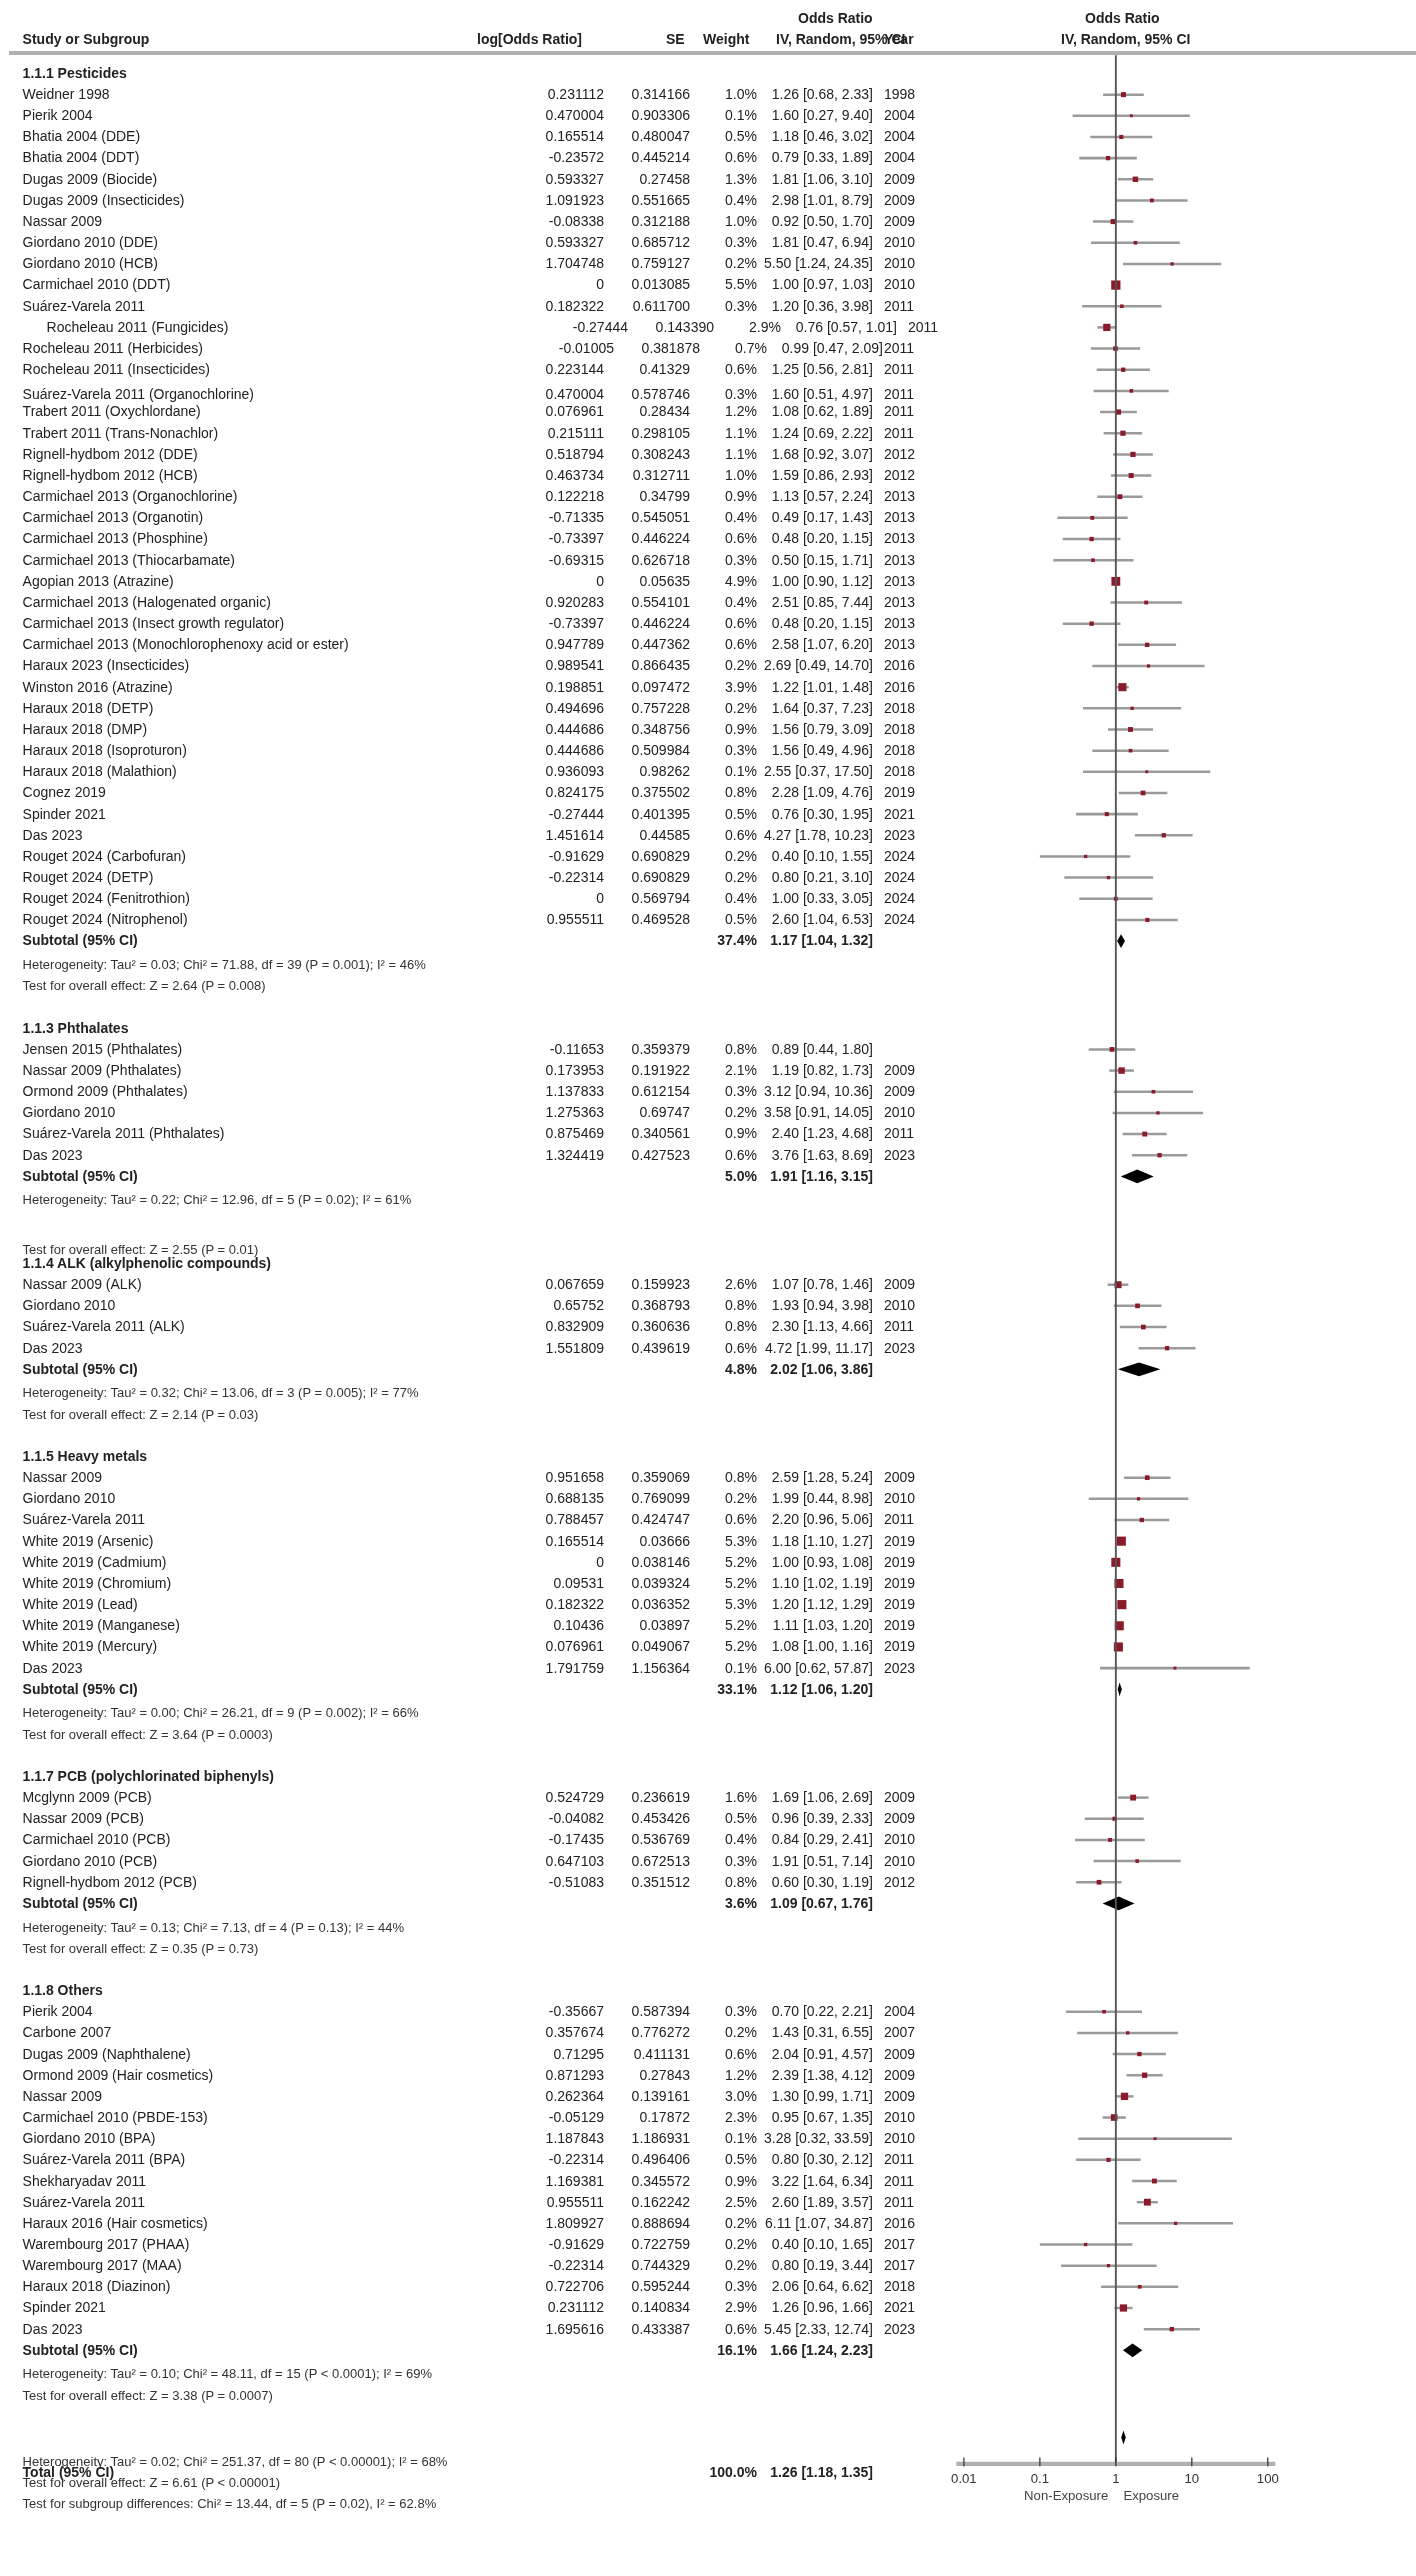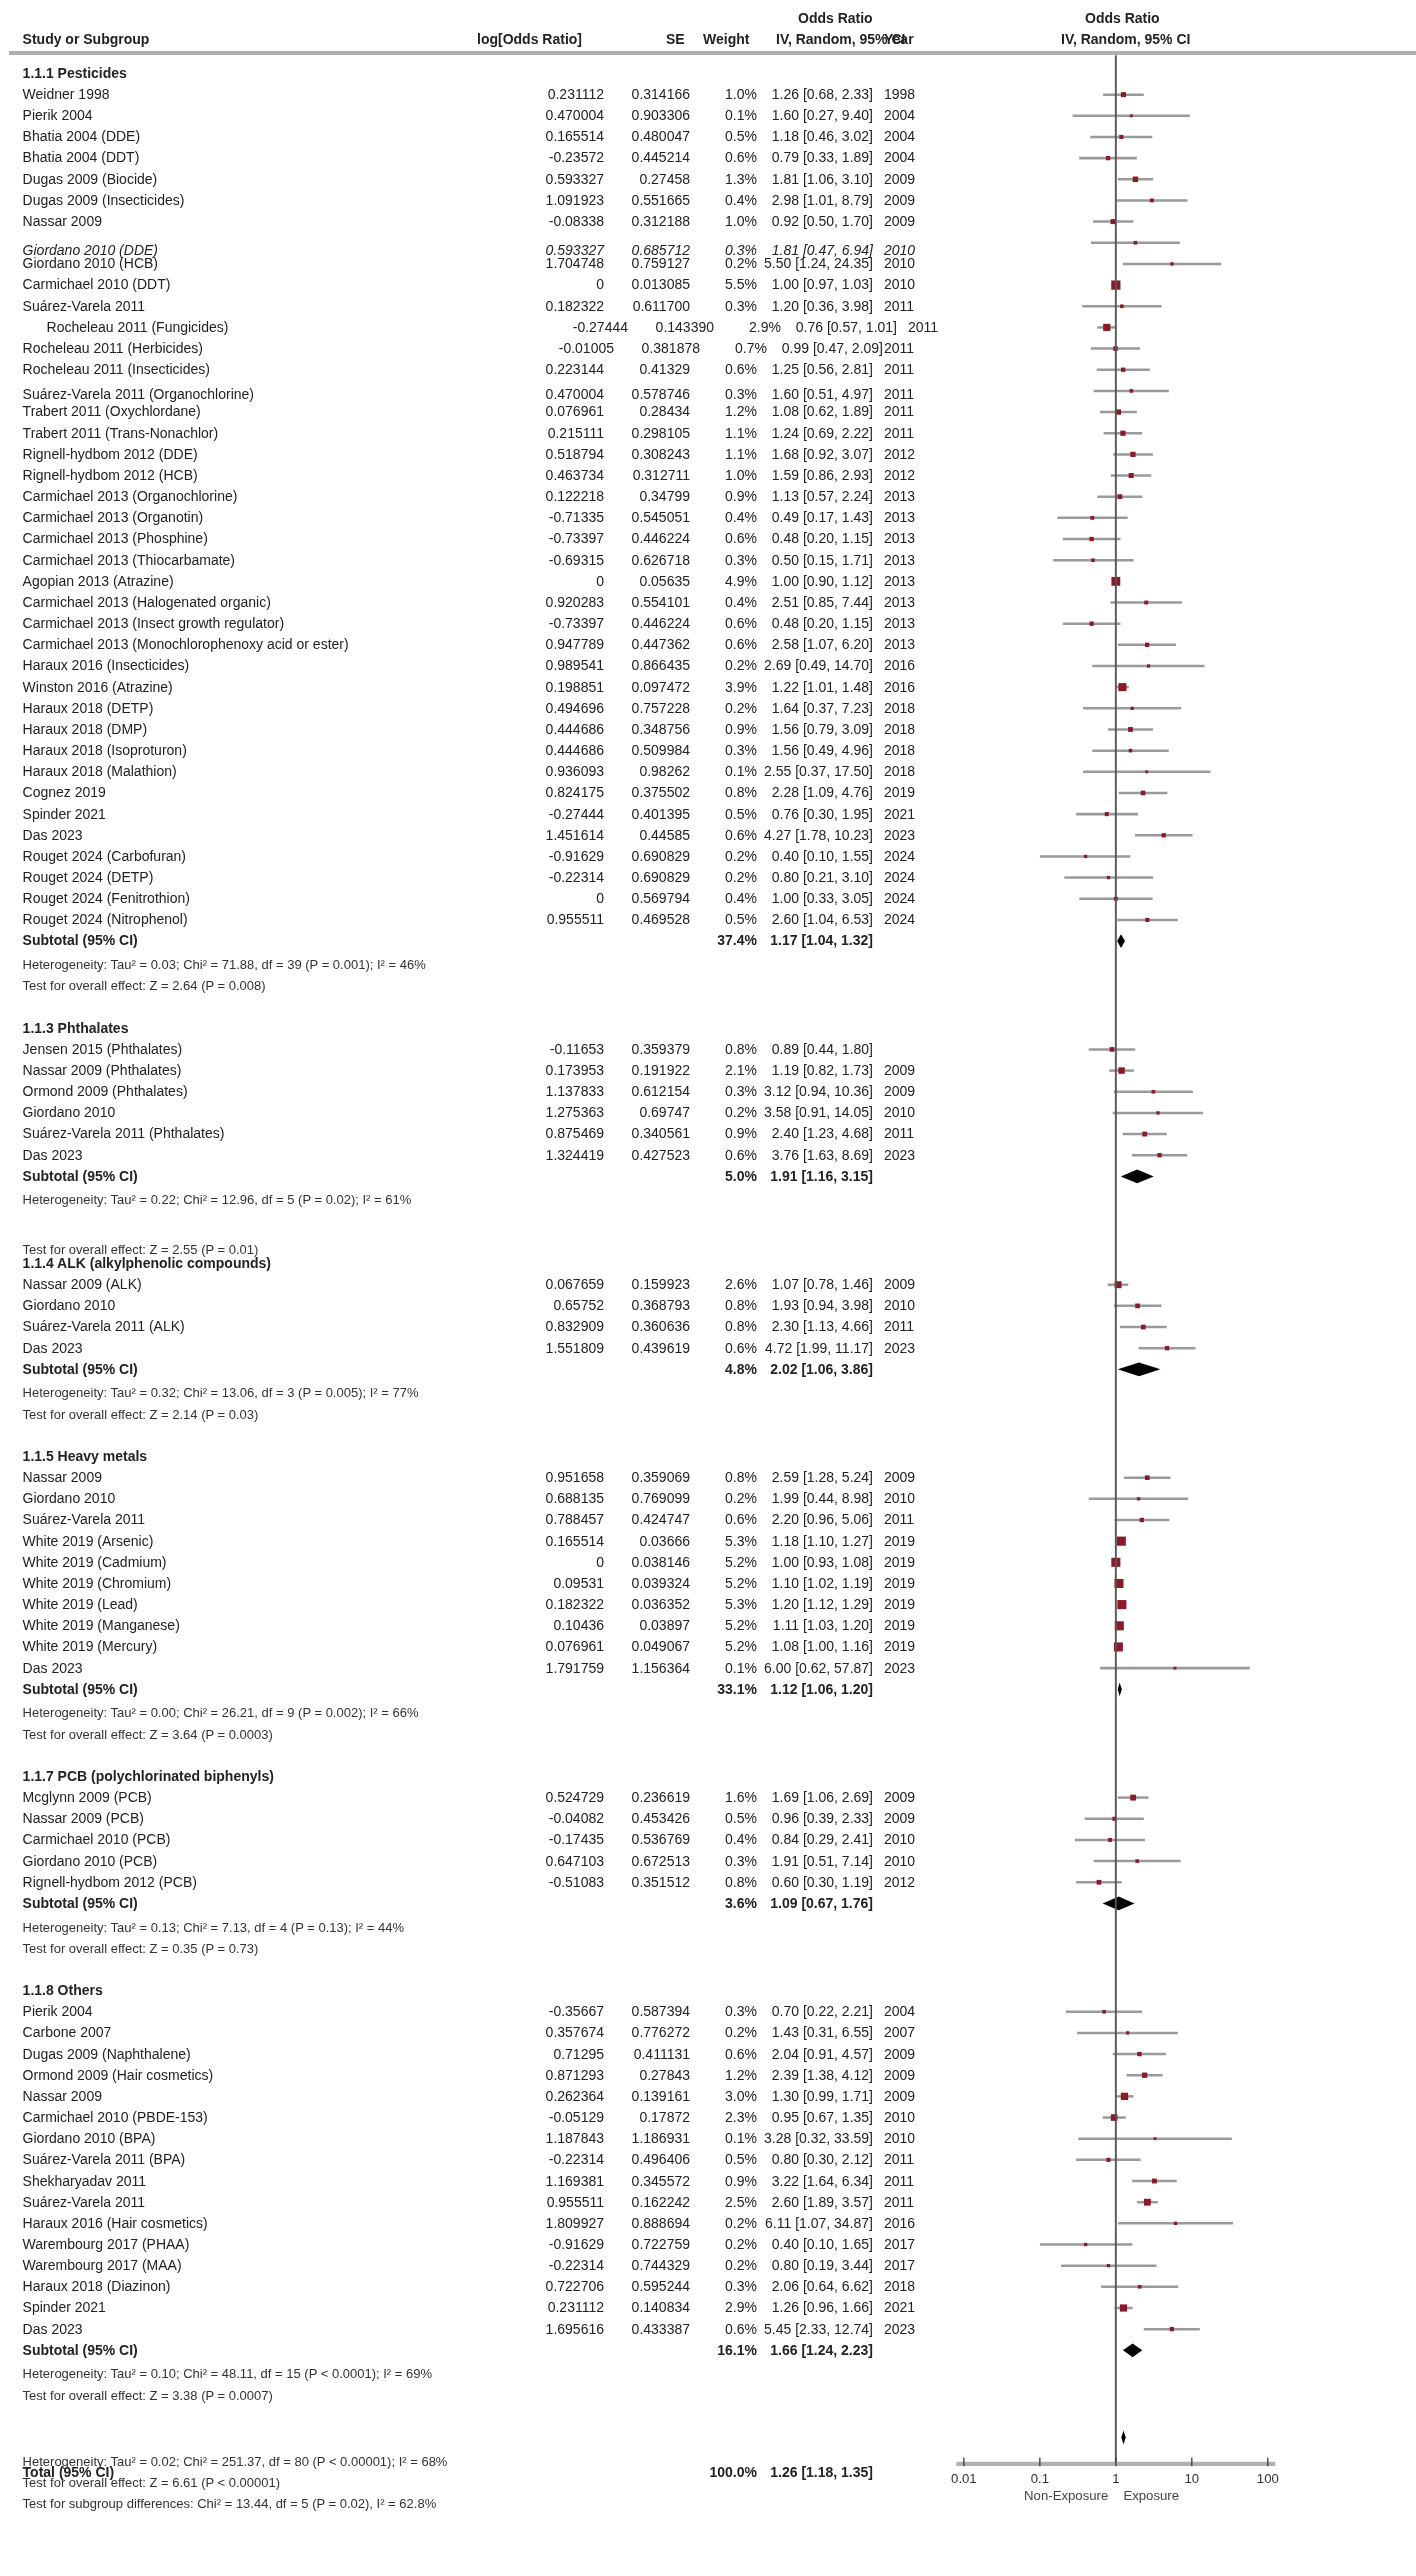--- a/index.html
+++ b/index.html
@@ -89,21 +89,21 @@
         <span class="c-yr">2009</span>
       </div>
       <div class="row" style="top: 211px;">
         <span class="c-study">Nassar 2009</span>
         <span class="c-log">-0.08338</span>
         <span class="c-se">0.312188</span>
         <span class="c-w">1.0%</span>
         <span class="c-ci">0.92 [0.50, 1.70]</span>
         <span class="c-yr">2009</span>
       </div>
-      <div class="row" style="top: 240px; font-style: italic;">
+      <div class="row" style="top: 232px;">
         <span class="c-study">Giordano 2010 (DDE)</span>
         <span class="c-log">0.593327</span>
         <span class="c-se">0.685712</span>
         <span class="c-w">0.3%</span>
         <span class="c-ci">1.81 [0.47, 6.94]</span>
         <span class="c-yr">2010</span>
       </div>
       <div class="row" style="top: 253px;">
         <span class="c-study">Giordano 2010 (HCB)</span>
         <span class="c-log">1.704748</span>
@@ -250,21 +250,21 @@
       </div>
       <div class="row" style="top: 634px;">
         <span class="c-study">Carmichael 2013 (Monochlorophenoxy acid or ester)</span>
         <span class="c-log">0.947789</span>
         <span class="c-se">0.447362</span>
         <span class="c-w">0.6%</span>
         <span class="c-ci">2.58 [1.07, 6.20]</span>
         <span class="c-yr">2013</span>
       </div>
       <div class="row" style="top: 655px;">
-        <span class="c-study">Haraux 2016 (Insecticides)</span>
+        <span class="c-study">Haraux 2023 (Insecticides)</span>
         <span class="c-log">0.989541</span>
         <span class="c-se">0.866435</span>
         <span class="c-w">0.2%</span>
         <span class="c-ci">2.69 [0.49, 14.70]</span>
         <span class="c-yr">2016</span>
       </div>
       <div class="row" style="top: 677px;">
         <span class="c-study">Winston 2016 (Atrazine)</span>
         <span class="c-log">0.198851</span>
         <span class="c-se">0.097472</span>

